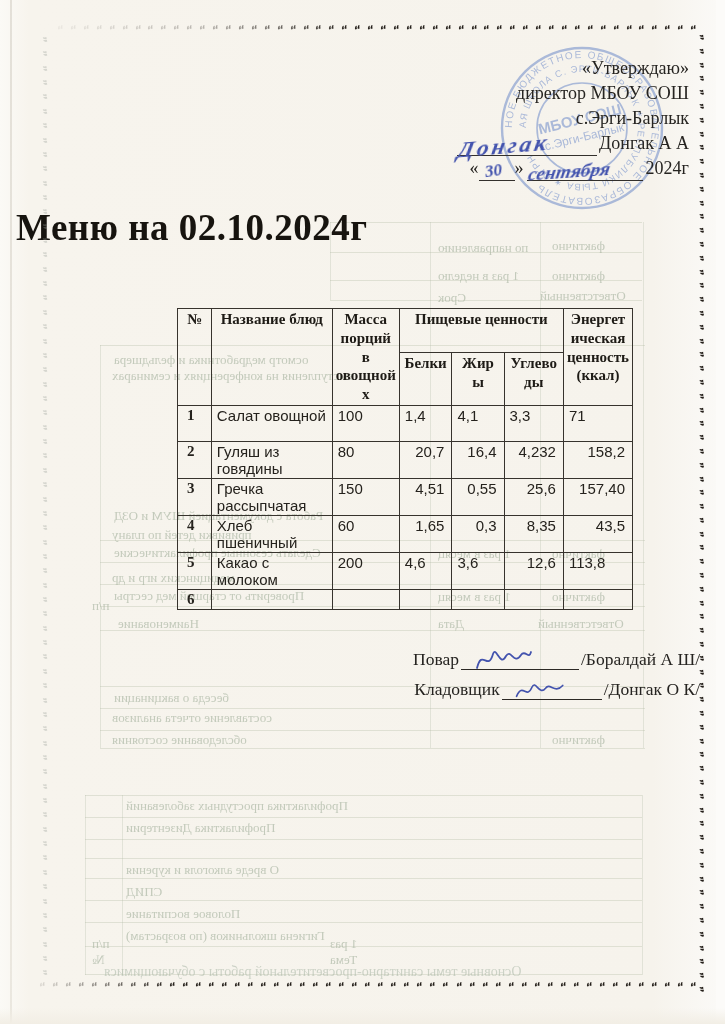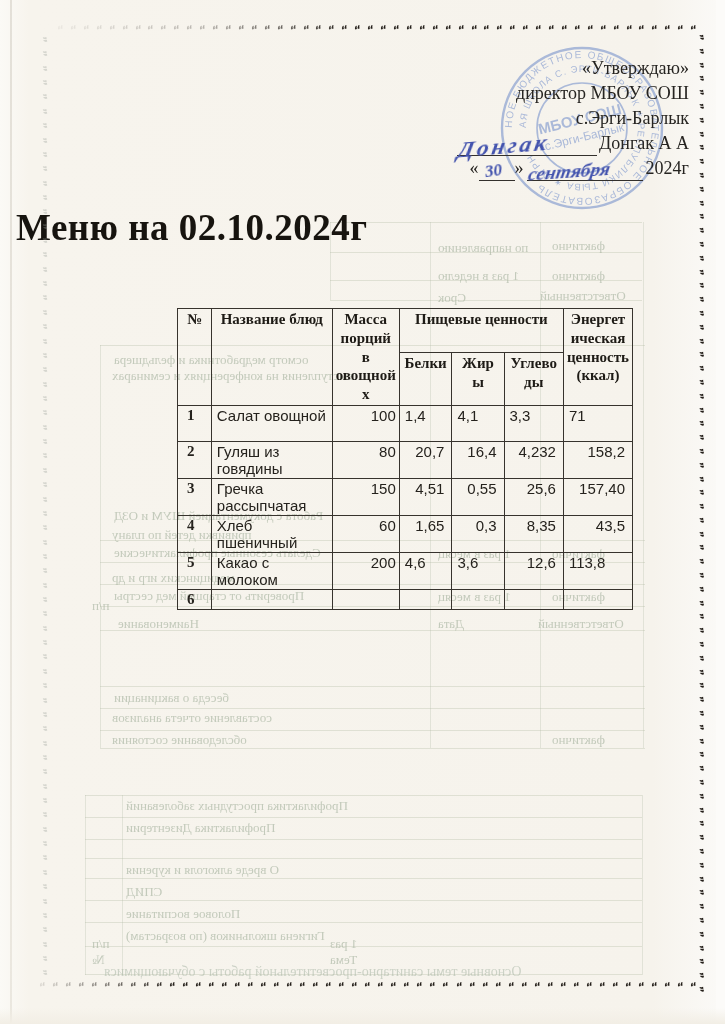--- a/index.html
+++ b/index.html
@@ -61,21 +61,21 @@
   #menu{position:absolute;top:308px;left:177px;width:456px;z-index:2;border-collapse:collapse;}
   #menu th,#menu td{border:1.6px solid #37332d;padding:1px 3px;}
   #menu th{font-family:"Liberation Serif",serif;font-weight:bold;font-size:15px;line-height:1.25;
     text-align:center;vertical-align:top;color:#1e1b16;}
   .pre{white-space:pre-line;}
   #menu thead tr:first-child{height:40px;}
   #menu thead tr:last-child{height:48px;}
   #menu td{font-family:"Liberation Sans",sans-serif;font-size:15px;color:#25221d;vertical-align:top;}
   .c-num{font-family:"Liberation Serif",serif !important;font-weight:bold;text-align:left;padding-left:9px !important;}
   .c-dish{text-align:left;padding-left:5px !important;}
-  .c-mass{text-align:right;padding-left:5px !important;}
+  .c-mass{text-align:left;padding-left:5px !important;}
   .c-protein,.c-fat,.c-carbs,.c-energy{text-align:left;padding-left:5px !important;}
   tr.r1{height:36px;} tr.r2{height:18px;} tr.r3{height:16px;} tr.r4{height:17px;} tr.r5{height:17px;} tr.r6{height:16px;}
   tr.r1 td{vertical-align:bottom;}
   tr.r1 .c-mass,tr.r1 .c-num{vertical-align:top;}
   tr.r1 .c-dish{vertical-align:middle;}
   tr.r2 .c-protein,tr.r3 .c-protein,tr.r4 .c-protein,
   tr.r2 .c-fat,tr.r3 .c-fat,tr.r4 .c-fat,
   tr.r2 .c-carbs,tr.r3 .c-carbs,tr.r4 .c-carbs,tr.r5 .c-carbs,
   tr.r2 .c-energy,tr.r3 .c-energy,tr.r4 .c-energy{text-align:right;padding-right:7px !important;}
 
@@ -545,16 +545,34 @@
       <td class="c-mass"></td>
       <td class="c-protein"></td>
       <td class="c-fat"></td>
       <td class="c-carbs"></td>
       <td class="c-energy"></td>
     </tr>
   </tbody>
   </table>
 
   <div id="sig-block">
+    <div class="sig-row">
+      <span>Повар</span>
+      <span class="sig-ul ul-1">
+        <svg class="scrawl" width="64" height="30" viewBox="0 0 64 30">
+          <path d="M6 24 C11 4 17 28 22 10 C25 1 29 24 35 12 C40 4 43 22 50 11 C54 5 58 16 60 8"></path>
+        </svg>
+      </span>
+      <span>/Боралдай А Ш/</span>
+    </div>
+    <div class="sig-row">
+      <span>Кладовщик</span>
+      <span class="sig-ul ul-2">
+        <svg class="scrawl" width="58" height="28" viewBox="0 0 64 30">
+          <path d="M5 22 C12 6 16 26 22 12 C26 3 30 22 37 13 C42 6 47 20 56 10"></path>
+        </svg>
+      </span>
+      <span>/Донгак О К/</span>
+    </div>
   </div>
 
 
 </div>
 
 </body></html>

